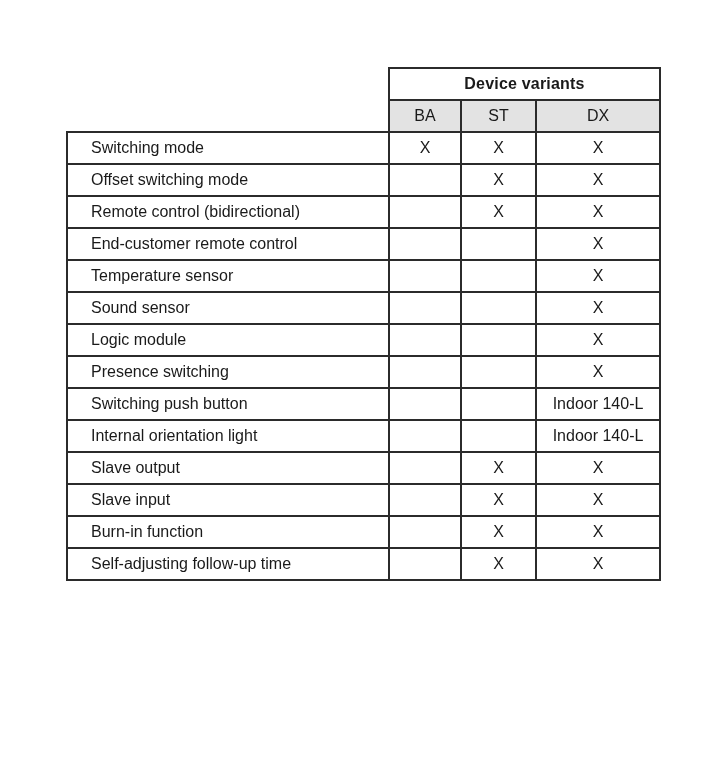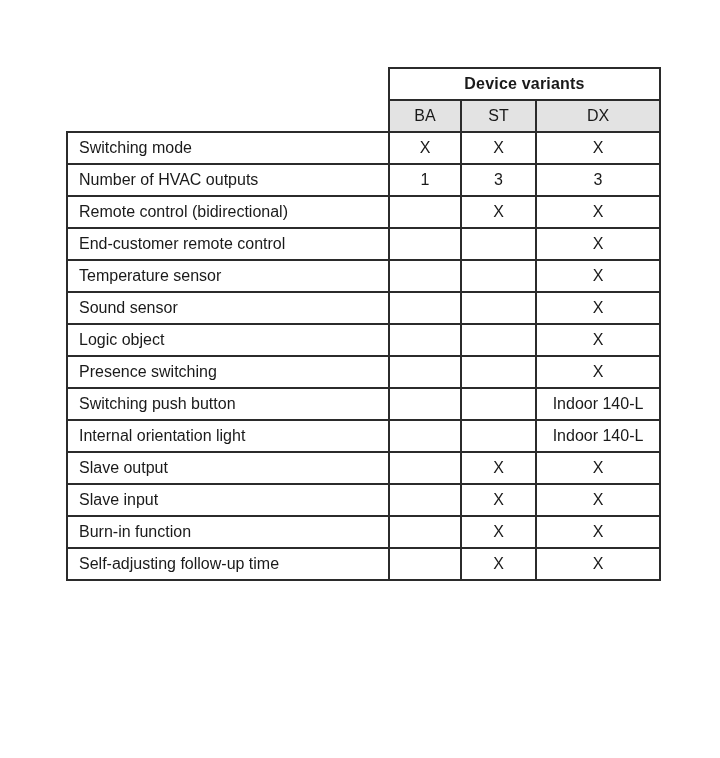--- a/index.html
+++ b/index.html
@@ -52,21 +52,21 @@
     letter-spacing: 0.2px;
   }
   th.col-header {
     font-weight: normal;
     text-align: center;
     background: #e3e3e3;
     height: 32px;
   }
   td.label-cell {
     text-align: left;
-    padding-left: 11px;
+    padding-left: 23px;
     padding-right: 6px;
     background: #ffffff;
   }
   td.value-cell {
     text-align: center;
     background: #ffffff;
   }
 </style>
 </head>
 <body>
@@ -92,24 +92,24 @@
       </tr>
     </thead>
     <tbody>
         <tr>
           <td class="label-cell">Switching mode</td>
           <td class="value-cell">X</td>
           <td class="value-cell">X</td>
           <td class="value-cell">X</td>
         </tr>
         <tr>
-          <td class="label-cell">Number of HVAC outputs</td>
-          <td class="value-cell">1</td>
-          <td class="value-cell">3</td>
-          <td class="value-cell">3</td>
+          <td class="label-cell">Offset switching mode</td>
+          <td class="value-cell"></td>
+          <td class="value-cell">X</td>
+          <td class="value-cell">X</td>
         </tr>
         <tr>
           <td class="label-cell">Remote control (bidirectional)</td>
           <td class="value-cell"></td>
           <td class="value-cell">X</td>
           <td class="value-cell">X</td>
         </tr>
         <tr>
           <td class="label-cell">End-customer remote control</td>
           <td class="value-cell"></td>
@@ -122,21 +122,21 @@
           <td class="value-cell"></td>
           <td class="value-cell">X</td>
         </tr>
         <tr>
           <td class="label-cell">Sound sensor</td>
           <td class="value-cell"></td>
           <td class="value-cell"></td>
           <td class="value-cell">X</td>
         </tr>
         <tr>
-          <td class="label-cell">Logic object</td>
+          <td class="label-cell">Logic module</td>
           <td class="value-cell"></td>
           <td class="value-cell"></td>
           <td class="value-cell">X</td>
         </tr>
         <tr>
           <td class="label-cell">Presence switching</td>
           <td class="value-cell"></td>
           <td class="value-cell"></td>
           <td class="value-cell">X</td>
         </tr>

